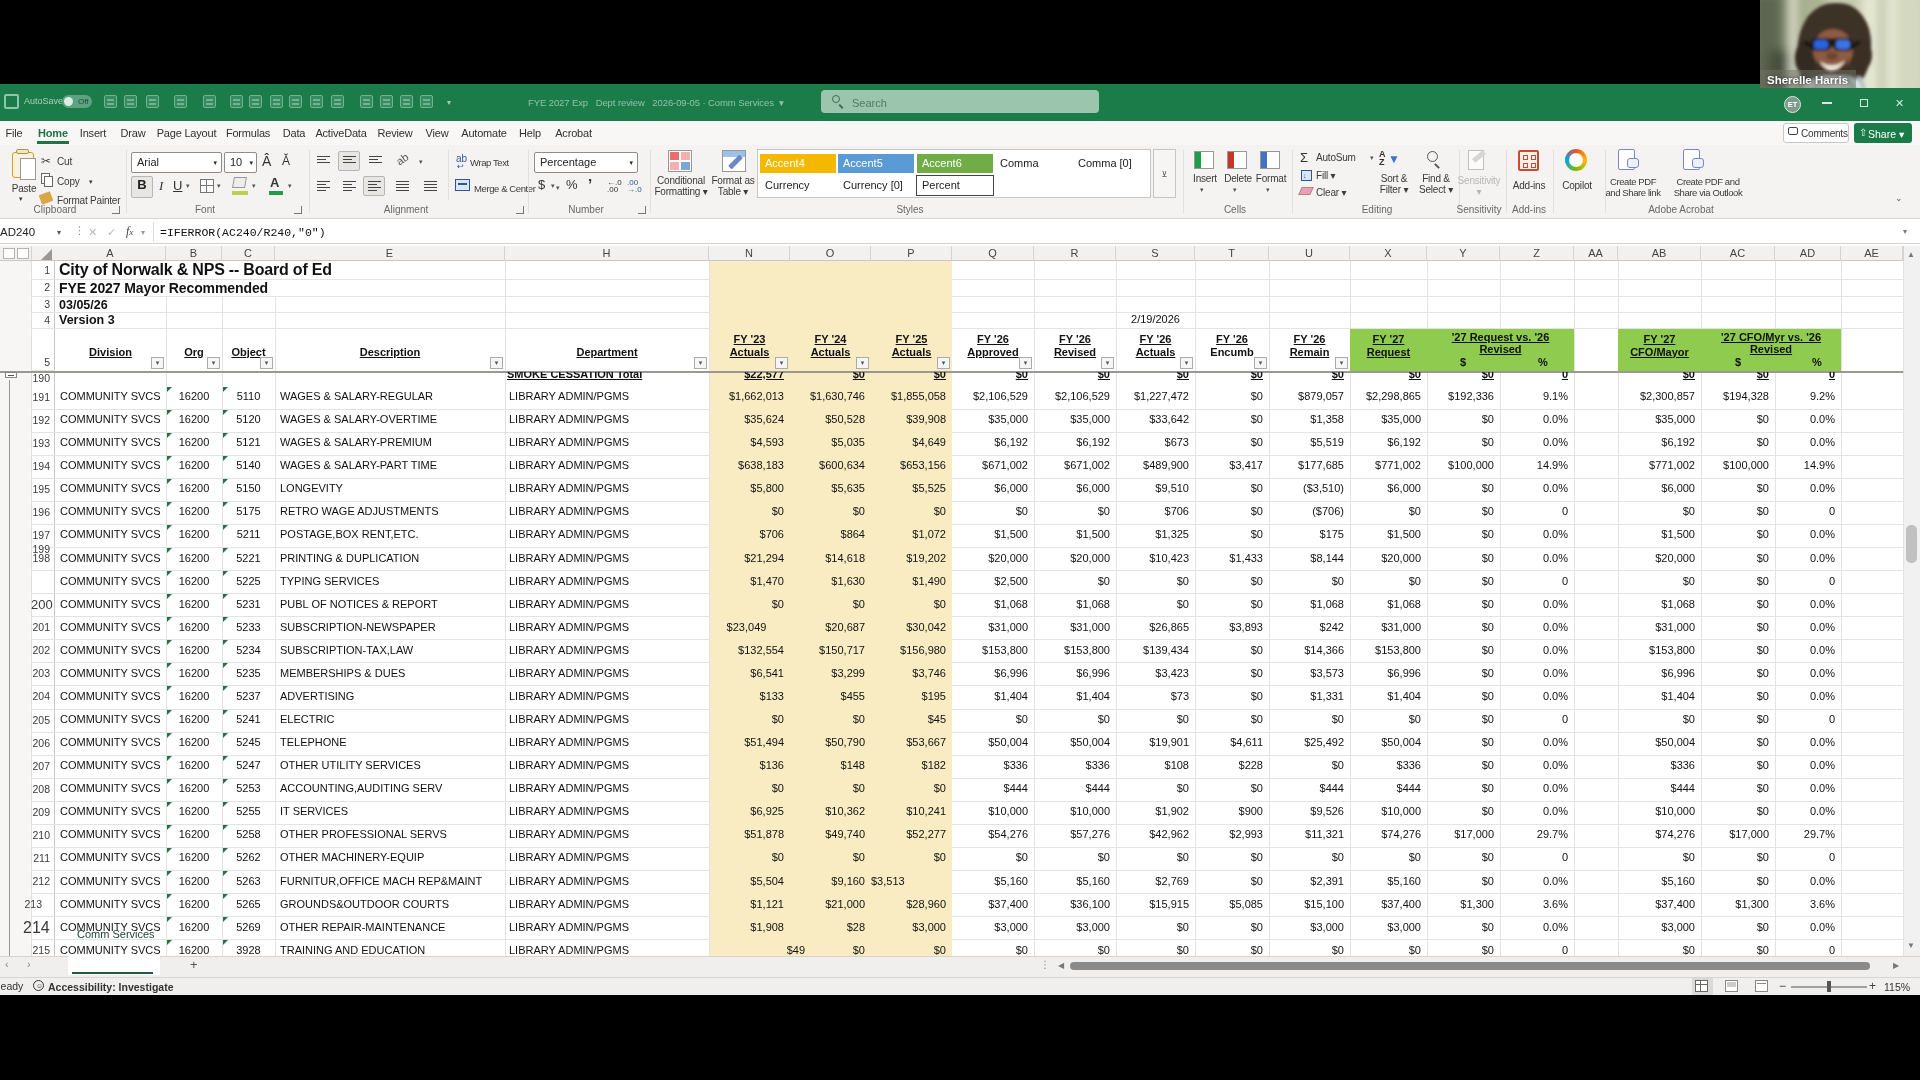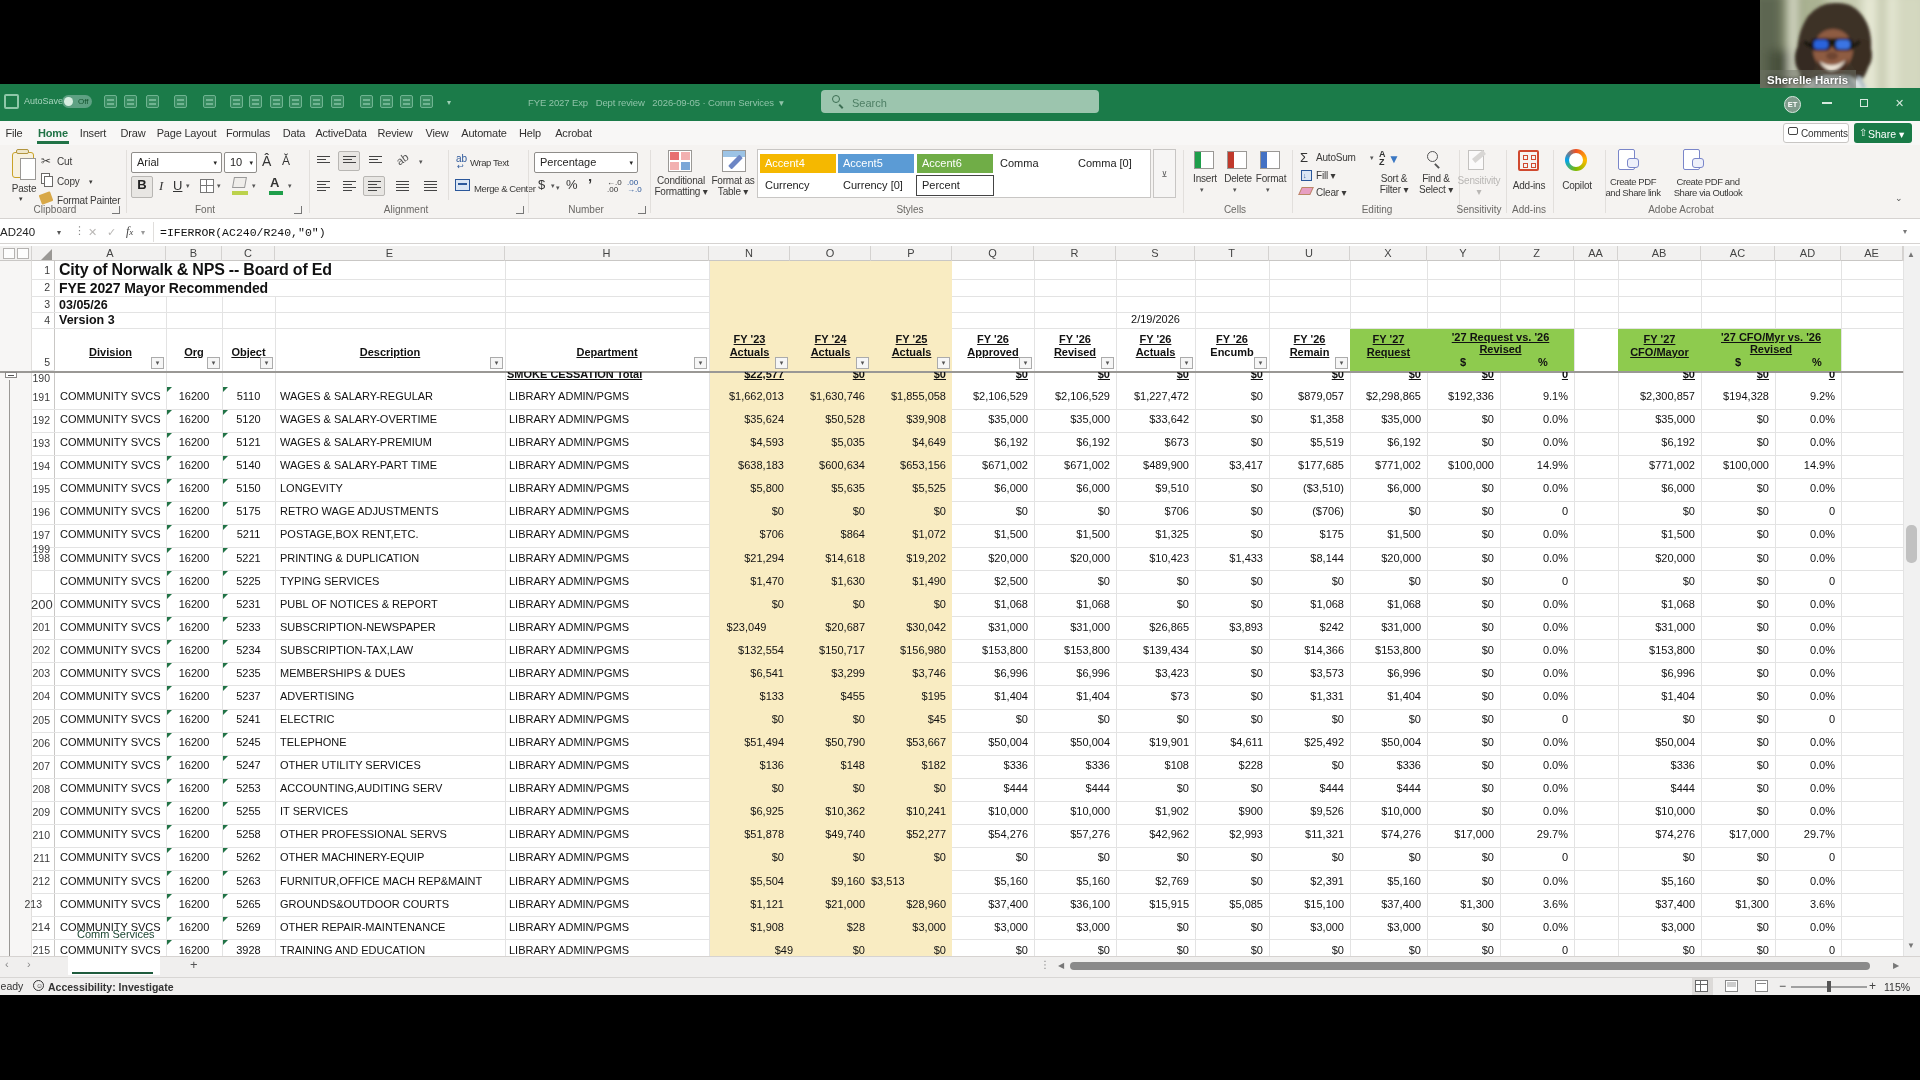--- a/index.html
+++ b/index.html
@@ -1035,21 +1035,21 @@
 <div class="a" style="left:1034px;top:897.5px;width:76px;text-align:right;font-size:11px;color:#111">$36,100</div>
 <div class="a" style="left:1116px;top:897.5px;width:73px;text-align:right;font-size:11px;color:#111">$15,915</div>
 <div class="a" style="left:1195px;top:897.5px;width:68px;text-align:right;font-size:11px;color:#111">$5,085</div>
 <div class="a" style="left:1269px;top:897.5px;width:75px;text-align:right;font-size:11px;color:#111">$15,100</div>
 <div class="a" style="left:1350px;top:897.5px;width:71px;text-align:right;font-size:11px;color:#111">$37,400</div>
 <div class="a" style="left:1427px;top:897.5px;width:67px;text-align:right;font-size:11px;color:#111">$1,300</div>
 <div class="a" style="left:1500px;top:897.5px;width:68px;text-align:right;font-size:11px;color:#111">3.6%</div>
 <div class="a" style="left:1618px;top:897.5px;width:77px;text-align:right;font-size:11px;color:#111">$37,400</div>
 <div class="a" style="left:1701px;top:897.5px;width:68px;text-align:right;font-size:11px;color:#111">$1,300</div>
 <div class="a" style="left:1775px;top:897.5px;width:60px;text-align:right;font-size:11px;color:#111">3.6%</div>
-<div class="a" style="left:31px;top:916.1px;width:19px;height:23.07px;font-size:11px;color:#3a3a3a;text-align:right;line-height:23.07px">214</div>
+<div class="a" style="left:23px;top:916.1px;width:19px;height:23.07px;font-size:16px;color:#3a3a3a;text-align:right;line-height:23.07px">214</div>
 <div class="gl" style="left:31px;top:939.2px;width:24px;height:1px"></div>
 <div class="gl" style="left:55px;top:939.2px;width:654px;height:1px"></div>
 <div class="gl" style="left:952px;top:939.2px;width:951px;height:1px"></div>
 <div class="a" style="left:60px;top:920.6px;font-size:11px;color:#111;white-space:nowrap">COMMUNITY SVCS</div>
 <div class="a" style="left:166px;top:920.6px;width:56px;text-align:center;font-size:11px;color:#111">16200</div>
 <div class="a" style="left:222px;top:920.6px;width:53px;text-align:center;font-size:11px;color:#111">5269</div>
 <div class="a" style="left:280px;top:920.6px;font-size:11px;color:#111;white-space:nowrap">OTHER REPAIR-MAINTENANCE</div>
 <div class="a" style="left:509px;top:920.6px;font-size:11px;color:#111;white-space:nowrap">LIBRARY ADMIN/PGMS</div>
 <div class="a" style="left:167px;top:917.1px;width:0;height:0;border-right:5px solid transparent;border-top:5px solid #217346"></div>
 <div class="a" style="left:223px;top:917.1px;width:0;height:0;border-right:5px solid transparent;border-top:5px solid #217346"></div>
@@ -1071,21 +1071,21 @@
 <div class="gl" style="left:31px;top:962.3px;width:24px;height:1px"></div>
 <div class="gl" style="left:55px;top:962.3px;width:654px;height:1px"></div>
 <div class="gl" style="left:952px;top:962.3px;width:951px;height:1px"></div>
 <div class="a" style="left:60px;top:943.7px;font-size:11px;color:#111;white-space:nowrap">COMMUNITY SVCS</div>
 <div class="a" style="left:166px;top:943.7px;width:56px;text-align:center;font-size:11px;color:#111">16200</div>
 <div class="a" style="left:222px;top:943.7px;width:53px;text-align:center;font-size:11px;color:#111">3928</div>
 <div class="a" style="left:280px;top:943.7px;font-size:11px;color:#111;white-space:nowrap">TRAINING AND EDUCATION</div>
 <div class="a" style="left:509px;top:943.7px;font-size:11px;color:#111;white-space:nowrap">LIBRARY ADMIN/PGMS</div>
 <div class="a" style="left:167px;top:940.2px;width:0;height:0;border-right:5px solid transparent;border-top:5px solid #217346"></div>
 <div class="a" style="left:223px;top:940.2px;width:0;height:0;border-right:5px solid transparent;border-top:5px solid #217346"></div>
-<div class="a" style="left:709px;top:943.7px;width:84px;text-align:right;font-size:11px;color:#111">$49</div>
+<div class="a" style="left:709px;top:943.7px;width:96px;text-align:right;font-size:11px;color:#111">$49</div>
 <div class="a" style="left:790px;top:943.7px;width:75px;text-align:right;font-size:11px;color:#111">$0</div>
 <div class="a" style="left:871px;top:943.7px;width:75px;text-align:right;font-size:11px;color:#111">$0</div>
 <div class="a" style="left:952px;top:943.7px;width:76px;text-align:right;font-size:11px;color:#111">$0</div>
 <div class="a" style="left:1034px;top:943.7px;width:76px;text-align:right;font-size:11px;color:#111">$0</div>
 <div class="a" style="left:1116px;top:943.7px;width:73px;text-align:right;font-size:11px;color:#111">$0</div>
 <div class="a" style="left:1195px;top:943.7px;width:68px;text-align:right;font-size:11px;color:#111">$0</div>
 <div class="a" style="left:1269px;top:943.7px;width:75px;text-align:right;font-size:11px;color:#111">$0</div>
 <div class="a" style="left:1350px;top:943.7px;width:71px;text-align:right;font-size:11px;color:#111">$0</div>
 <div class="a" style="left:1427px;top:943.7px;width:67px;text-align:right;font-size:11px;color:#111">$0</div>
 <div class="a" style="left:1500px;top:943.7px;width:68px;text-align:right;font-size:11px;color:#111">0</div>

